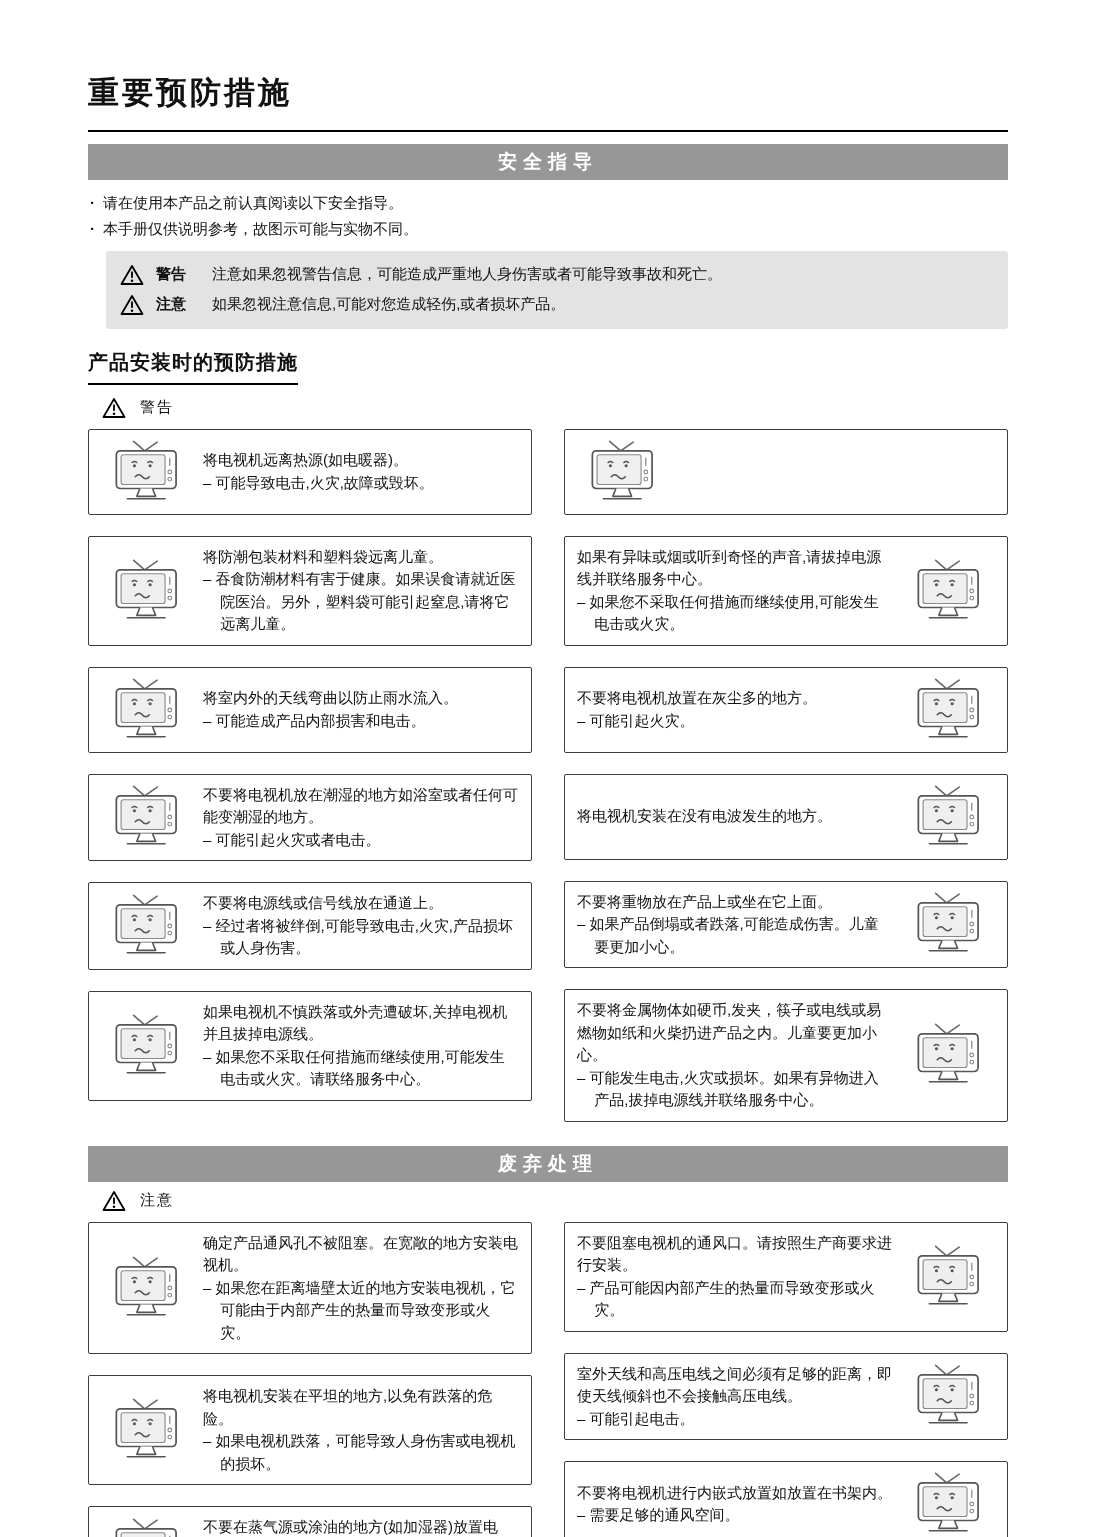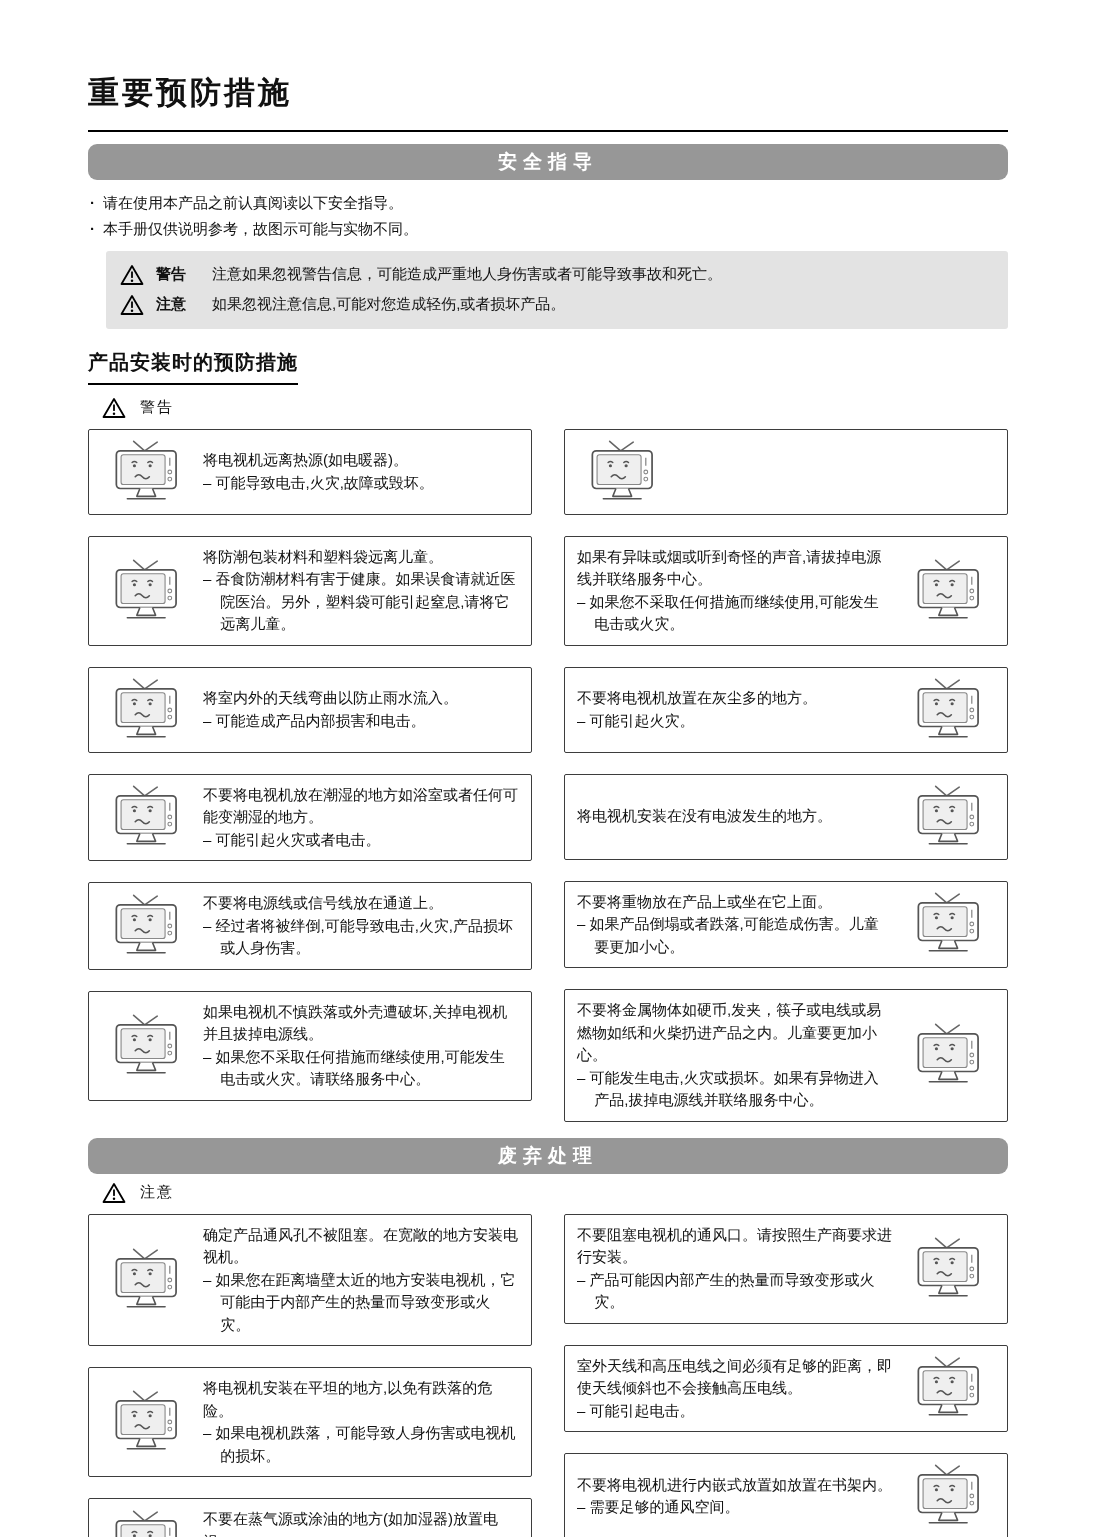--- a/index.html
+++ b/index.html
@@ -10,21 +10,21 @@
     color:#111;
   }
   .page { padding:72px 88px 24px 88px; }
 
   .doc-header { border-bottom:2px solid #000; padding-bottom:16px; }
   .doc-title { font-size:31px; font-weight:bold; letter-spacing:3px; }
 
   .banner {
     background:#979797; color:#fff;
     font-size:19px; font-weight:bold; text-align:center;
-    letter-spacing:6px; padding:5px 0; margin-top:12px;border-radius:9px;
+    letter-spacing:6px; padding:5px 0; margin-top:12px;
   }
 
   .bullets { margin:10px 0 4px 2px; font-size:15px; }
   .bullet { display:flex; line-height:1.75; }
   .bullet::before { content:"·"; font-weight:bold; margin-right:8px; }
 
   .notice-box {
     background:#e3e3e3; border-radius:3px;
     margin:8px 0 16px 18px; padding:9px 14px;
   }
@@ -49,21 +49,21 @@
     border:1.5px solid #3d3d3d; border-radius:2px; background:#fff;
     display:flex; align-items:center; gap:10px;
     padding:9px 12px; min-height:84px;
   }
   .illus { flex:0 0 92px; display:flex; justify-content:center; align-items:center; }
   .illus svg { width:88px; height:66px; }
   .txt { flex:1; font-size:15px; line-height:1.5; }
   .s { padding-left:1.15em; text-indent:-1.15em; }
   .s:empty { display:none; }
 
-  .disposal-banner { margin-top:16px; margin-bottom:8px; }
+  .disposal-banner { margin-top:24px; margin-bottom:8px; }
 
   .svg-defs { position:absolute; width:0; height:0; overflow:hidden; }
 </style>
 </head>
 <body>
 
 <svg class="svg-defs" aria-hidden="true">
   <defs>
     <symbol id="sym-warning-triangle" viewBox="0 0 24 22">
       <path d="M12 2 L22.5 20 L1.5 20 Z" fill="none" stroke="#000" stroke-width="1.8" stroke-linejoin="round"></path>

